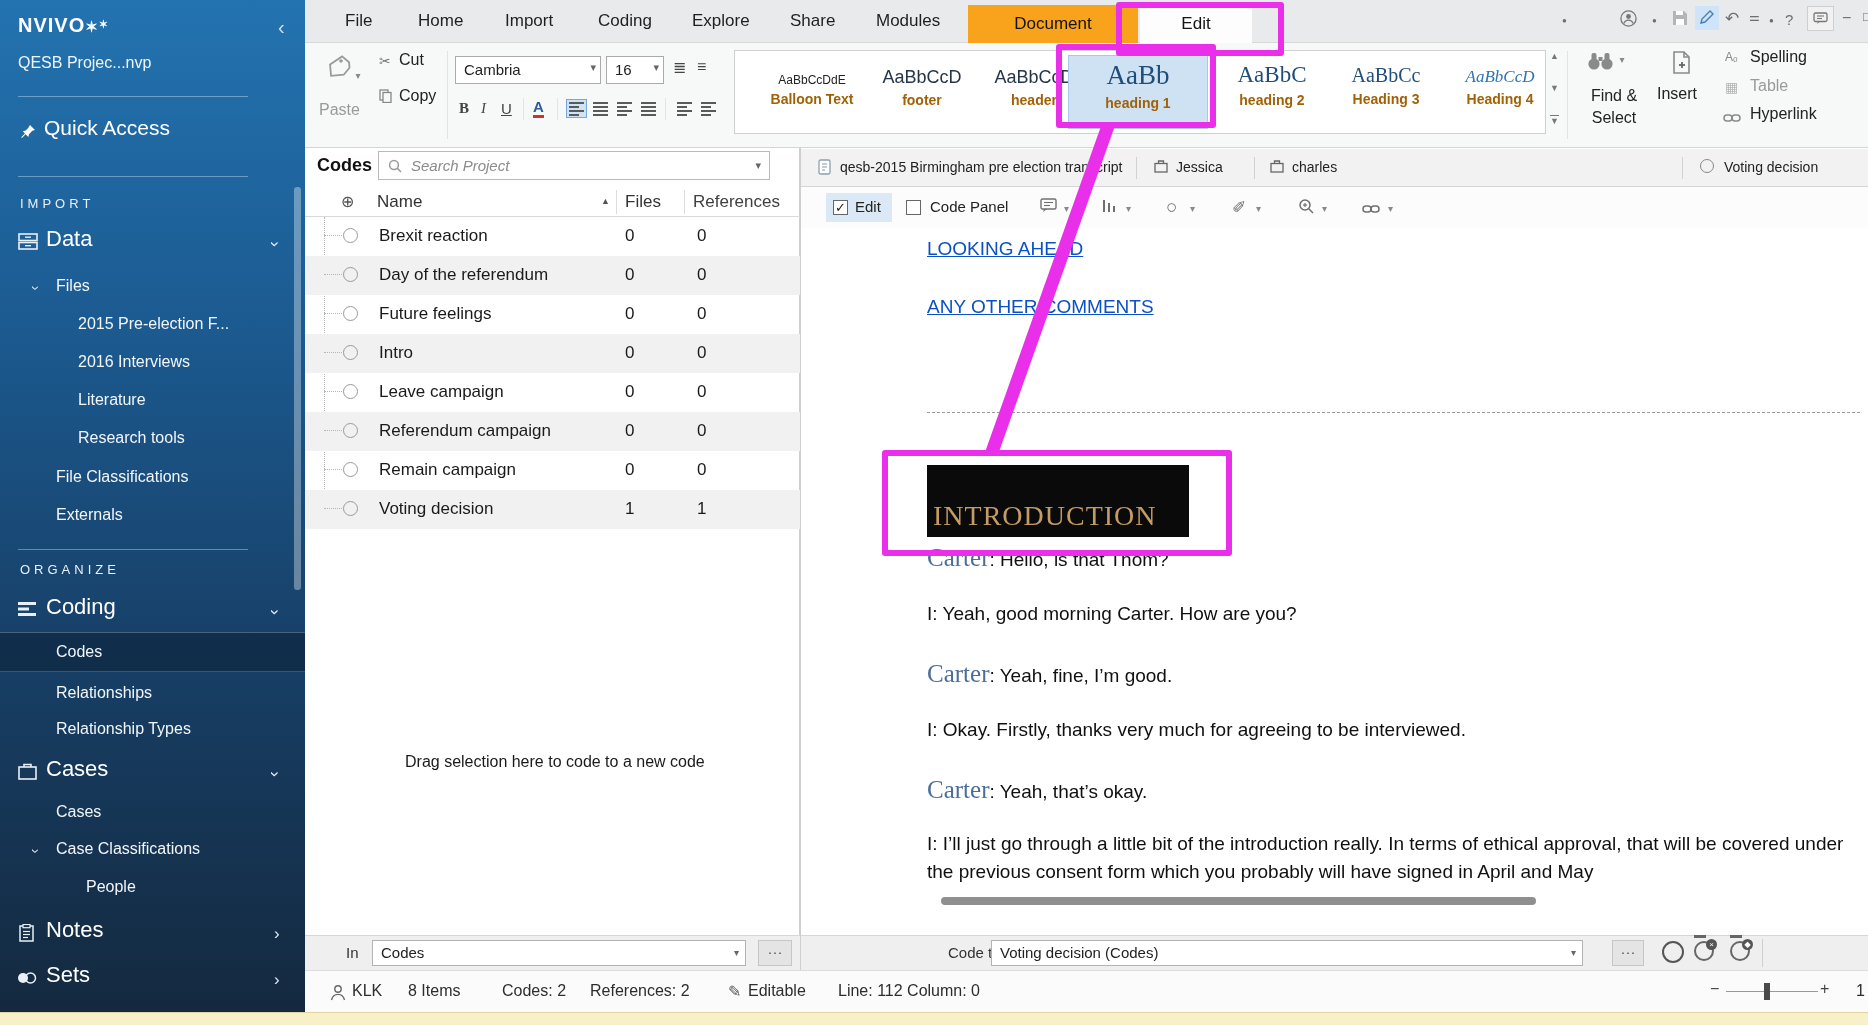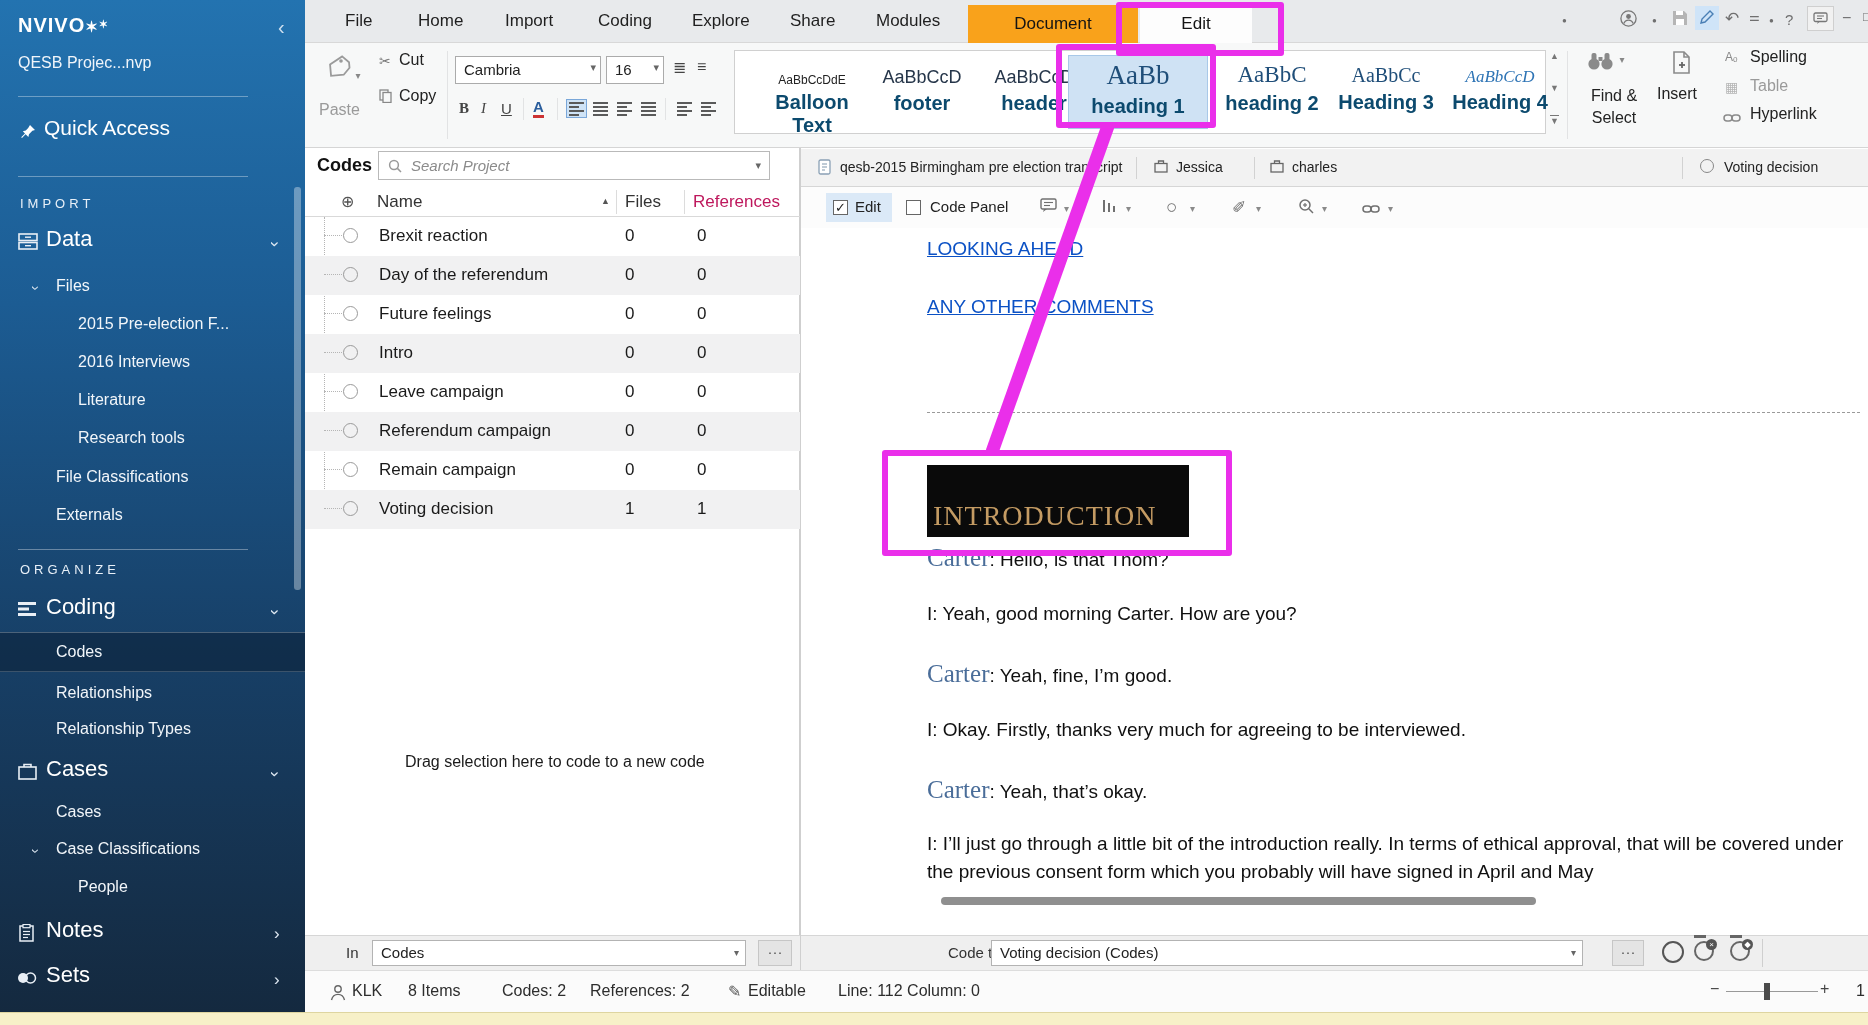--- a/index.html
+++ b/index.html
@@ -30,21 +30,21 @@
   
   #ribbon{position:absolute;left:305px;top:43px;width:1563px;height:105px;background:#f7f8f8;border-bottom:1px solid #d5d5d5}
   .rb-lbl{font-size:16px;color:#222}
   .rb-dim{color:#9a9a9a}
   .rb-div{position:absolute;top:8px;width:1px;height:88px;background:#e2e3e4}
   .combo{position:absolute;background:#fff;border:1px solid #ababab;font-size:15px;color:#222}
   .combo .car{position:absolute;right:4px;top:4px;font-size:11px;color:#666}
   #gallery{position:absolute;left:429px;top:7px;width:812px;height:84px;background:#fff;border:1px solid #d0d0d0}
   .gcell{position:absolute;top:4px;width:118px;height:74px;text-align:center;cursor:pointer}
   .gprev{display:block;margin-top:10px;font-family:"Liberation Serif",serif;color:#1f4e79}
-  .glab{display:block;margin-top:4px;font-size:20px;font-weight:bold;color:#0c4a6e}
+  .glab{display:block;margin-top:4px;font-size:14px;font-weight:bold;color:#a16207}
   .gsel{background:#cfe2f4;border:1px solid #a8c8e8}
   .fmt{position:absolute;font-size:15px;color:#444;cursor:pointer}
   .alignbox{position:absolute;width:19px;height:17px;cursor:pointer}
   .alignbox i{display:block;height:2px;background:#5a5a5a;margin:2px 2px 0 2px}
   .alignbox i.s{margin-right:7px}
   .alsel{background:#cfe3f6;outline:1px solid #7aa7d9}
   
   #codes-panel{position:absolute;left:305px;top:148px;width:495px;height:787px;background:#fff;border-right:1px solid #cfcfcf}
   .crow{position:absolute;left:0;width:495px;height:39px;font-size:17px;color:#1a1a1a;cursor:pointer}
   .crow.alt{background:#f1f1f2}
@@ -138,21 +138,21 @@
       <svg width="19" height="17" viewBox="0 0 19 17">
           <rect x="1" y="4" width="17" height="12" fill="none" stroke="#e9eff6" stroke-width="1.6"></rect>
           <path d="M6 4V1.5h7V4" fill="none" stroke="#e9eff6" stroke-width="1.6"></path>
         </svg></span>
     <span class="a sb-group" style="left:46px;top:756px">Cases</span>
     <span class="a sb-chev rot90" style="left:272px;top:764px">›</span>
 
     <span class="a sb-item" style="left:56px;top:803px">Cases</span>
     <span class="a sb-chev rot90" style="left:34px;top:843px;font-size:14px">›</span>
     <span class="a sb-item" style="left:56px;top:840px">Case Classifications</span>
-    <span class="a sb-item" style="left:78px;top:878px">People</span>
+    <span class="a sb-item" style="left:86px;top:878px">People</span>
 
     <span class="a" style="left:18px;top:924px">
       <svg width="18" height="18" viewBox="0 0 18 18">
           <rect x="2" y="2" width="13" height="15" fill="none" stroke="#e9eff6" stroke-width="1.5"></rect>
           <rect x="5" y="0.5" width="7" height="3.2" fill="#14314d" stroke="#e9eff6" stroke-width="1.2"></rect>
           <line x1="5" y1="7.5" x2="12" y2="7.5" stroke="#e9eff6" stroke-width="1.2"></line>
           <line x1="5" y1="10.5" x2="12" y2="10.5" stroke="#e9eff6" stroke-width="1.2"></line>
           <line x1="5" y1="13.5" x2="10" y2="13.5" stroke="#e9eff6" stroke-width="1.2"></line>
         </svg></span>
     <span class="a sb-group" style="left:46px;top:917px">Notes</span>
@@ -365,21 +365,21 @@
       <span style="position:absolute;right:8px;top:7px;font-size:11px;color:#666">▾</span>
     </div>
 
     <div class="a" style="left:0;top:39px;width:495px;height:30px;border-bottom:1px solid #d9d9d9">
       <span style="position:absolute;left:36px;top:5px;font-size:16px;color:#555">⊕</span>
       <span style="position:absolute;left:72px;top:5px;font-size:17px;color:#333">Name</span>
       <span style="position:absolute;left:296px;top:9px;font-size:9px;color:#555">▲</span>
       <span style="position:absolute;left:311px;top:3px;width:1px;height:24px;background:#dcdcdc"></span>
       <span style="position:absolute;left:320px;top:5px;font-size:17px;color:#333">Files</span>
       <span style="position:absolute;left:379px;top:3px;width:1px;height:24px;background:#dcdcdc"></span>
-      <span style="position:absolute;left:388px;top:5px;font-size:17px;color:#be185d">References</span>
+      <span style="position:absolute;left:388px;top:5px;font-size:17px;color:#404040">References</span>
     </div>
 
     <div class="a" style="left:19px;top:69px;height:294px;border-left:1px dotted #b5b5b5"></div>
 
     <div class="crow" style="top:69px">
         <span class="treeh"></span>
         <span class="ccirc"></span>
         <span class="cname">Brexit reaction</span>
         <span class="cfiles">0</span>
         <span class="crefs">0</span>

